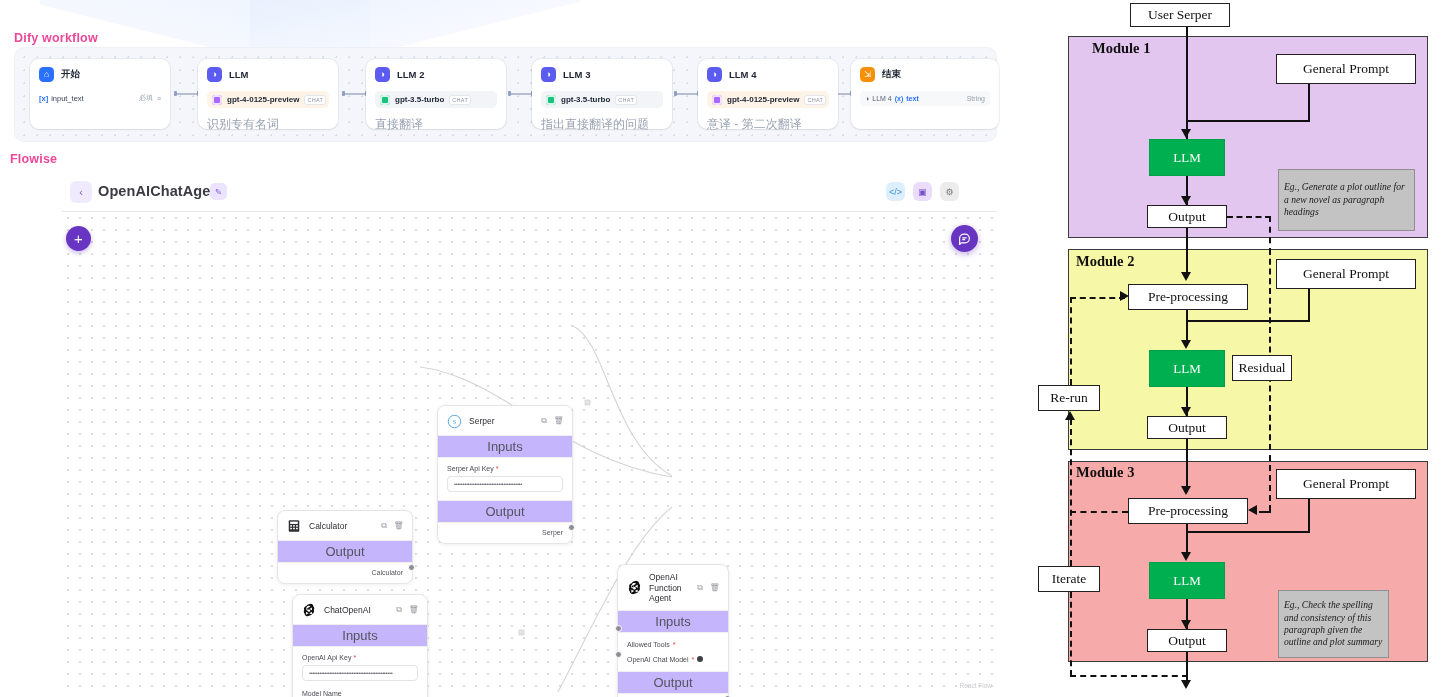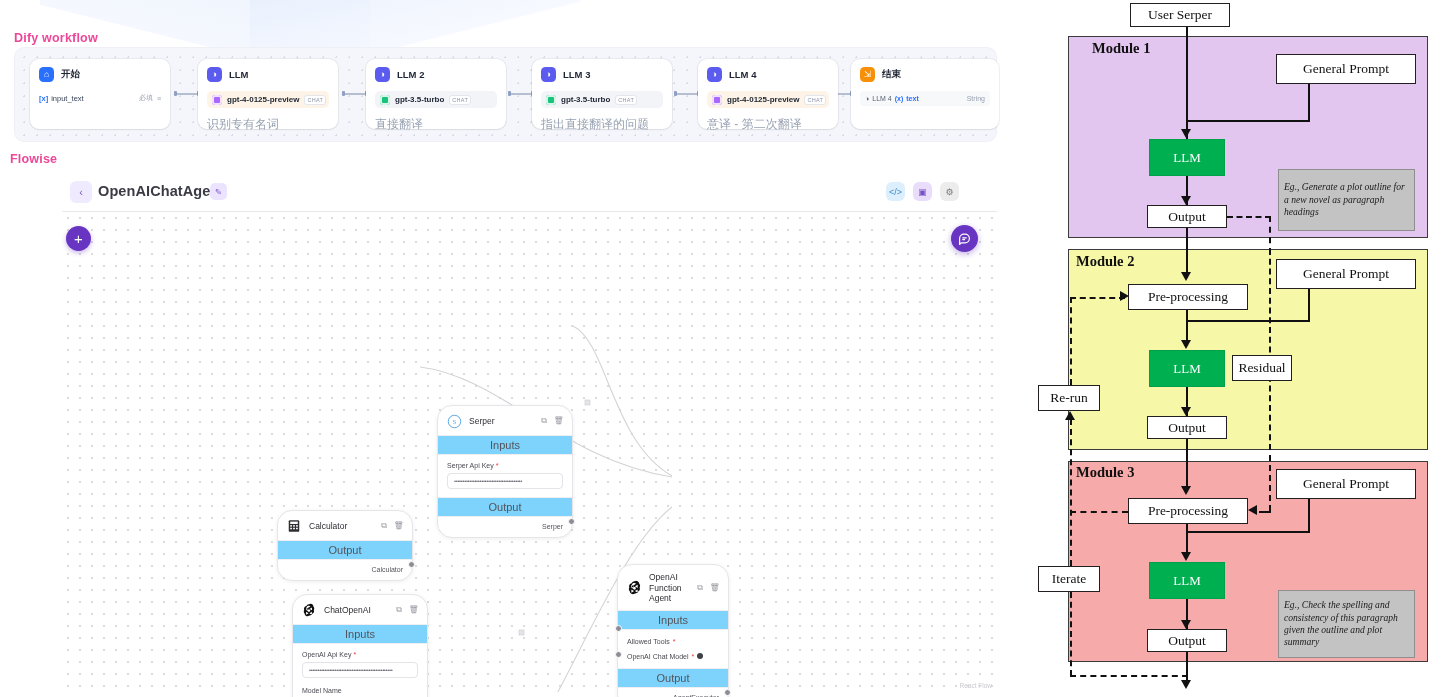--- a/index.html
+++ b/index.html
@@ -87,28 +87,28 @@
     background-size:12px 12px;}
   #fw-add{position:absolute;left:4px;top:14px;width:25px;height:25px;border-radius:50%;background:#6735c1;
           color:#fff;display:flex;align-items:center;justify-content:center;font-size:15px;line-height:1;
           box-shadow:0 2px 5px rgba(103,53,193,.35);}
   #fw-chat{position:absolute;right:19px;top:13px;width:27px;height:27px;border-radius:50%;background:#6735c1;
           color:#fff;display:flex;align-items:center;justify-content:center;font-size:12px;
           box-shadow:0 2px 6px rgba(103,53,193,.4);}
   #fw-attrib{position:absolute;right:5px;bottom:3px;font-size:6.5px;color:#c9c9cf;}
 
   
-  .fn{position:absolute;background:#fff;border:1px solid #e6e6ea;border-radius:15px;
+  .fn{position:absolute;background:#fff;border:1px solid #e6e6ea;border-radius:8px;
       box-shadow:0 1px 4px rgba(0,0,0,.07);box-sizing:border-box;}
   .fn-head{display:flex;align-items:center;padding:7px 8px 6px 8px;gap:7px;}
   .fn-ico{width:16px;height:16px;flex:0 0 auto;display:flex;align-items:center;justify-content:center;}
   .fn-title{font-size:8.5px;color:#2d2d33;flex:1 1 auto;line-height:1.25;}
   .fn-acts{display:flex;gap:7px;color:#9a9aa3;font-size:8px;}
-  .fn-band{background:#7dd3fc;border-top:1px solid #efeff2;border-bottom:1px solid #efeff2;
-           text-align:center;font-size:11px;color:#54545c;padding:3px 0;}
+  .fn-band{background:#c4b5fd;border-top:1px solid #efeff2;border-bottom:1px solid #efeff2;
+           text-align:center;font-size:13px;color:#54545c;padding:3px 0;}
   .fn-body{padding:7px 9px 8px 9px;}
   .fn-label{font-size:7px;color:#4a4a52;margin-bottom:4px;}
   .fn-label .req{color:#e53935;}
   .fn-input{height:14px;border:1px solid #e3e3e8;border-radius:4px;background:#fff;
             font-size:6px;color:#6c6c76;letter-spacing:-.4px;display:flex;align-items:center;padding:0 6px;
             overflow:hidden;white-space:nowrap;}
   .fn-select{height:15px;border:1px solid #e3e3e8;border-radius:4px;background:#fff;
             font-size:7px;font-weight:bold;color:#2d2d33;display:flex;align-items:center;
             justify-content:space-between;padding:0 6px;}
   .fn-out{text-align:right;font-size:7px;color:#54545c;padding:6px 9px 7px 0;}
@@ -428,21 +428,21 @@
   <div class="arrow-d" style="left:171px;top:407px;"></div>
   <div class="vline" style="left:176px;top:439px;height:22px;"></div>
   <div class="dash-v" style="left:259px;top:249px;height:201px;"></div>
 
   <div class="module" style="left:58px;top:461px;width:360px;height:201px;background:#f7aaaa;"></div>
   <div class="mod-label" style="left:66px;top:464px;">Module 3</div>
   <div class="dbox" style="left:266px;top:469px;width:140px;height:30px;">General Prompt</div>
   <div class="dbox" style="left:118px;top:498px;width:120px;height:26px;">Pre-processing</div>
   <div class="llmbox" style="left:139px;top:562px;width:76px;height:37px;">LLM</div>
   <div class="dbox" style="left:137px;top:629px;width:80px;height:23px;">Output</div>
-  <div class="greybox" style="left:268px;top:590px;width:137px;height:68px;">Eg., Check the spelling and consistency of this paragraph given the outline and plot summary</div>
+  <div class="greybox" style="left:268px;top:590px;width:111px;height:68px;">Eg., Check the spelling and consistency of this paragraph given the outline and plot summary</div>
 
   <div class="vline" style="left:176px;top:450px;height:40px;"></div>
   <div class="arrow-d" style="left:171px;top:486px;"></div>
   <div class="vline" style="left:176px;top:524px;height:30px;"></div>
   <div class="vline" style="left:298px;top:499px;height:34px;"></div>
   <div class="hline" style="left:176px;top:531px;width:124px;"></div>
   <div class="arrow-d" style="left:171px;top:552px;"></div>
   <div class="vline" style="left:176px;top:599px;height:33px;"></div>
   <div class="arrow-d" style="left:171px;top:620px;"></div>
   <div class="vline" style="left:176px;top:652px;height:33px;"></div>

